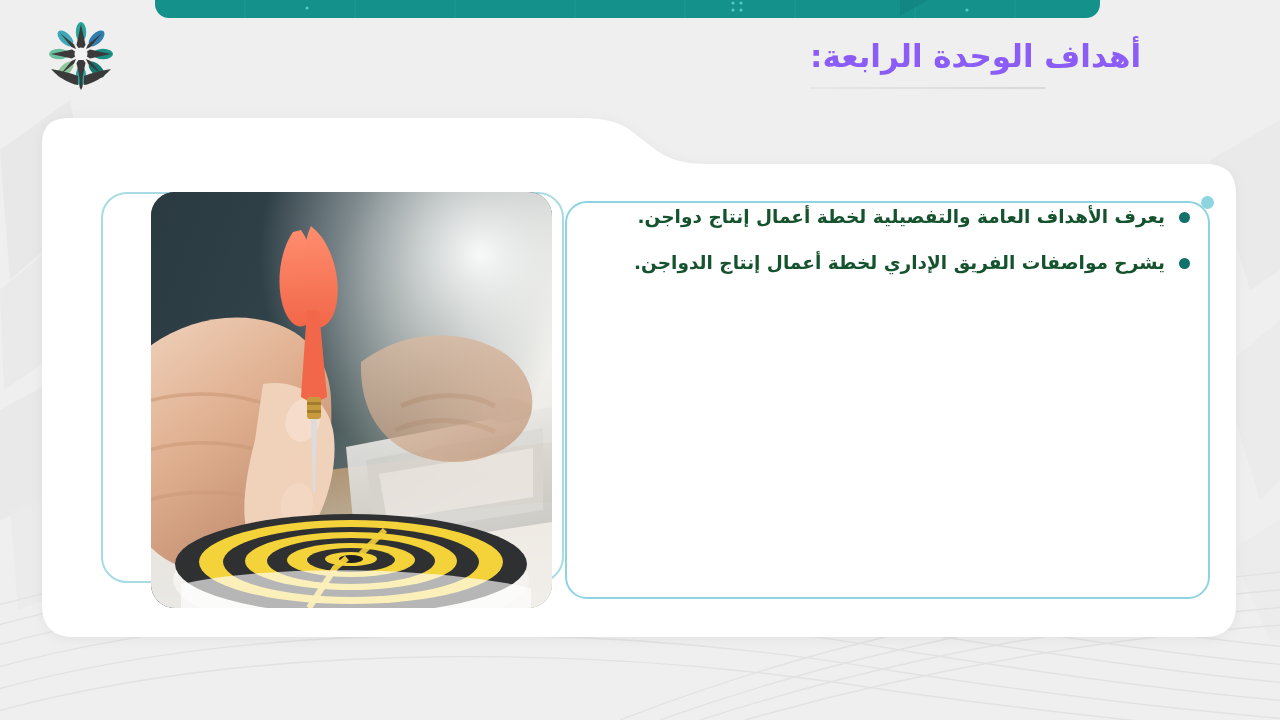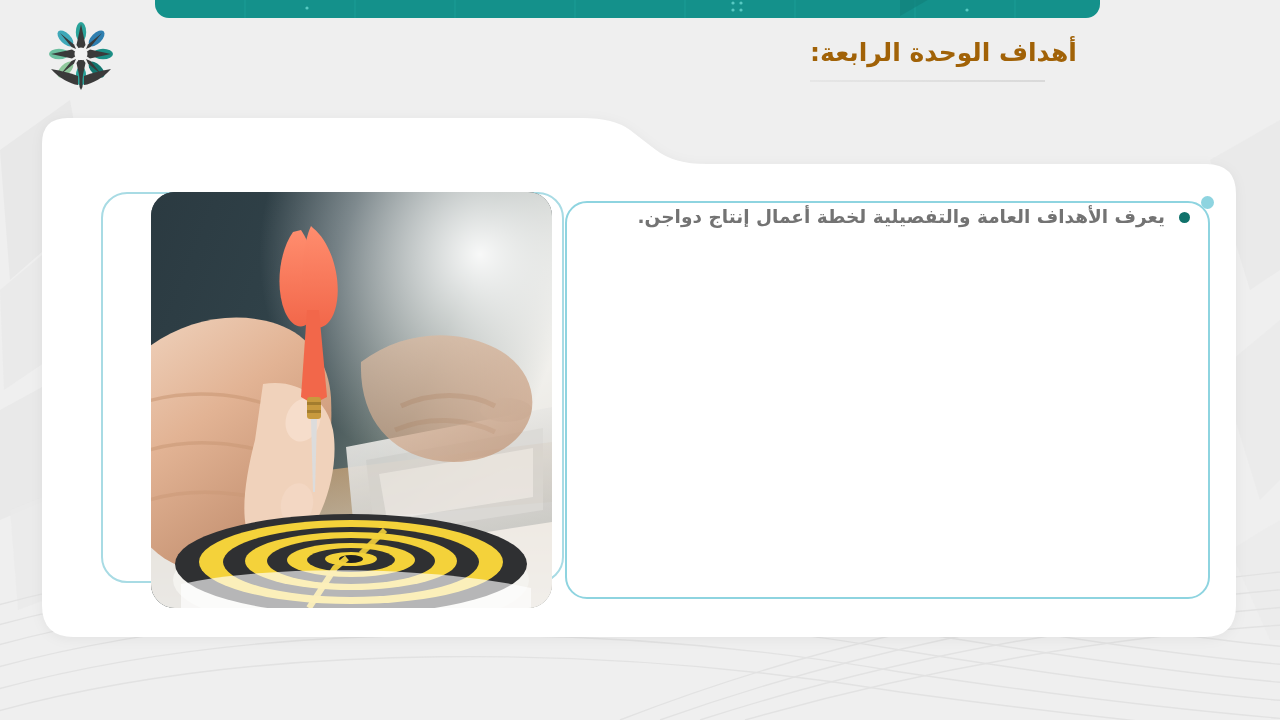--- a/index.html
+++ b/index.html
@@ -72,23 +72,23 @@
 
   
   .title-block {
     position: absolute;
     right: 50px;
     top: 38px;
     width: 420px;
     text-align: left;
   }
   .title-text {
-    font-size: 25px;
+    font-size: 31px;
     font-weight: bold;
-    color: #a16207;
+    color: #8b5cf6;
     letter-spacing: 0;
     line-height: 1.2;
     direction: rtl;
     text-align: left;
     white-space: nowrap;
   }
   .title-underline {
     margin-top: 12px;
     margin-left: 0;
     width: 235px;
@@ -182,21 +182,21 @@
     height: 11px;
     border-radius: 50%;
     background: #10726B;
     margin-top: 7px;
     margin-left: 14px;
   }
   .bullet-text {
     flex: 0 0 auto;
     font-size: 18.5px;
     font-weight: 600;
-    color: #737373;
+    color: #14532d;
     line-height: 1.35;
     white-space: nowrap;
     direction: rtl;
     text-align: center;
   }
 </style>
 </head>
 <body>
 
 <div class="bg-root">
@@ -409,13 +409,17 @@
 </div>
 
 <div class="text-panel"></div>
 <div class="panel-dot"></div>
 
 <div class="bullet-list">
   <div class="bullet-row">
     <span class="bullet-dot"></span>
     <span class="bullet-text">يعرف الأهداف العامة والتفصيلية لخطة أعمال إنتاج دواجن.</span>
   </div>
+  <div class="bullet-row">
+    <span class="bullet-dot"></span>
+    <span class="bullet-text">يشرح مواصفات الفريق الإداري لخطة أعمال إنتاج الدواجن.</span>
+  </div>
 </div>
 
 </body></html>

